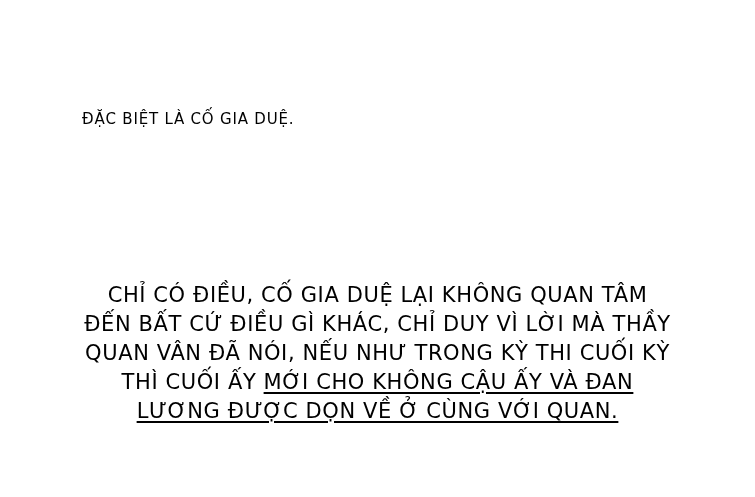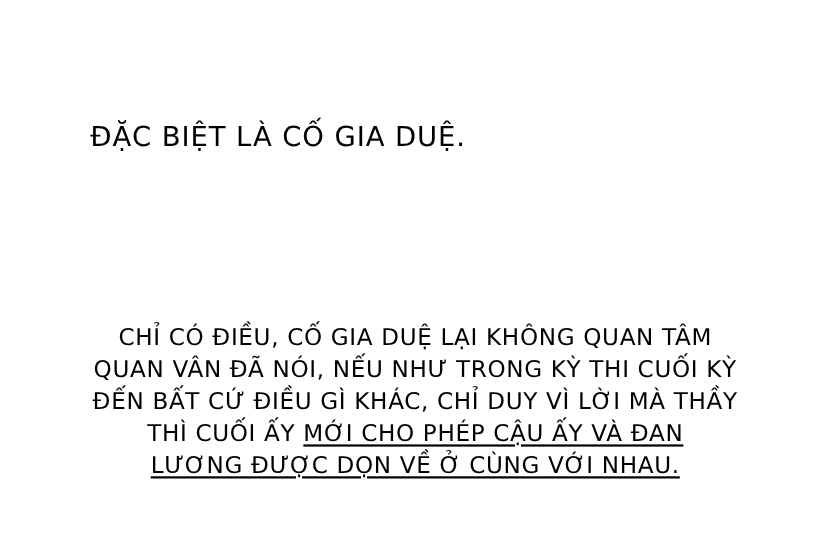--- a/index.html
+++ b/index.html
@@ -18,55 +18,54 @@
   .page {
     position: relative;
     width: 755px;
     height: 497px;
     background: #ffffff;
   }
   .line-top {
     position: absolute;
     left: 82px;
     top: 110px;
-    font-size: 25px;
+    font-size: 15px;
     letter-spacing: 0.8px;
     font-weight: 500;
     white-space: nowrap;
   }
   .block-bottom {
     position: absolute;
     left: 0;
     right: 0;
     top: 281px;
     text-align: center;
     font-size: 21px;
     line-height: 29px;
     letter-spacing: 0.6px;
     font-weight: 500;
-    margin-top: 12px;
   }
   .block-bottom .ln {
     display: block;
     white-space: nowrap;
   }
   .u {
     text-decoration: underline;
     text-underline-offset: 3px;
     text-decoration-thickness: 1.5px;
   }
 </style>
 </head>
 <body>
 
 <div class="page">
 
   <div class="line-top">ĐẶC BIỆT LÀ CỐ GIA DUỆ.</div>
 
   <div class="block-bottom">
     <span class="ln">CHỈ CÓ ĐIỀU, CỐ GIA DUỆ LẠI KHÔNG QUAN TÂM</span>
+    <span class="ln">ĐẾN BẤT CỨ ĐIỀU GÌ KHÁC, CHỈ DUY VÌ LỜI MÀ THẦY</span>
     <span class="ln">QUAN VÂN ĐÃ NÓI, NẾU NHƯ TRONG KỲ THI CUỐI KỲ</span>
-    <span class="ln">ĐẾN BẤT CỨ ĐIỀU GÌ KHÁC, CHỈ DUY VÌ LỜI MÀ THẦY</span>
-    <span class="ln"><span>THÌ CUỐI ẤY </span><span class="u">MỚI CHO PHÉP CẬU ẤY VÀ ĐAN</span></span>
-    <span class="ln"><span class="u">LƯƠNG ĐƯỢC DỌN VỀ Ở CÙNG VỚI NHAU.</span></span>
+    <span class="ln"><span>THÌ CUỐI ẤY </span><span class="u">MỚI CHO KHÔNG CẬU ẤY VÀ ĐAN</span></span>
+    <span class="ln"><span class="u">LƯƠNG ĐƯỢC DỌN VỀ Ở CÙNG VỚI QUAN.</span></span>
   </div>
 
 </div>
 
 </body></html>

